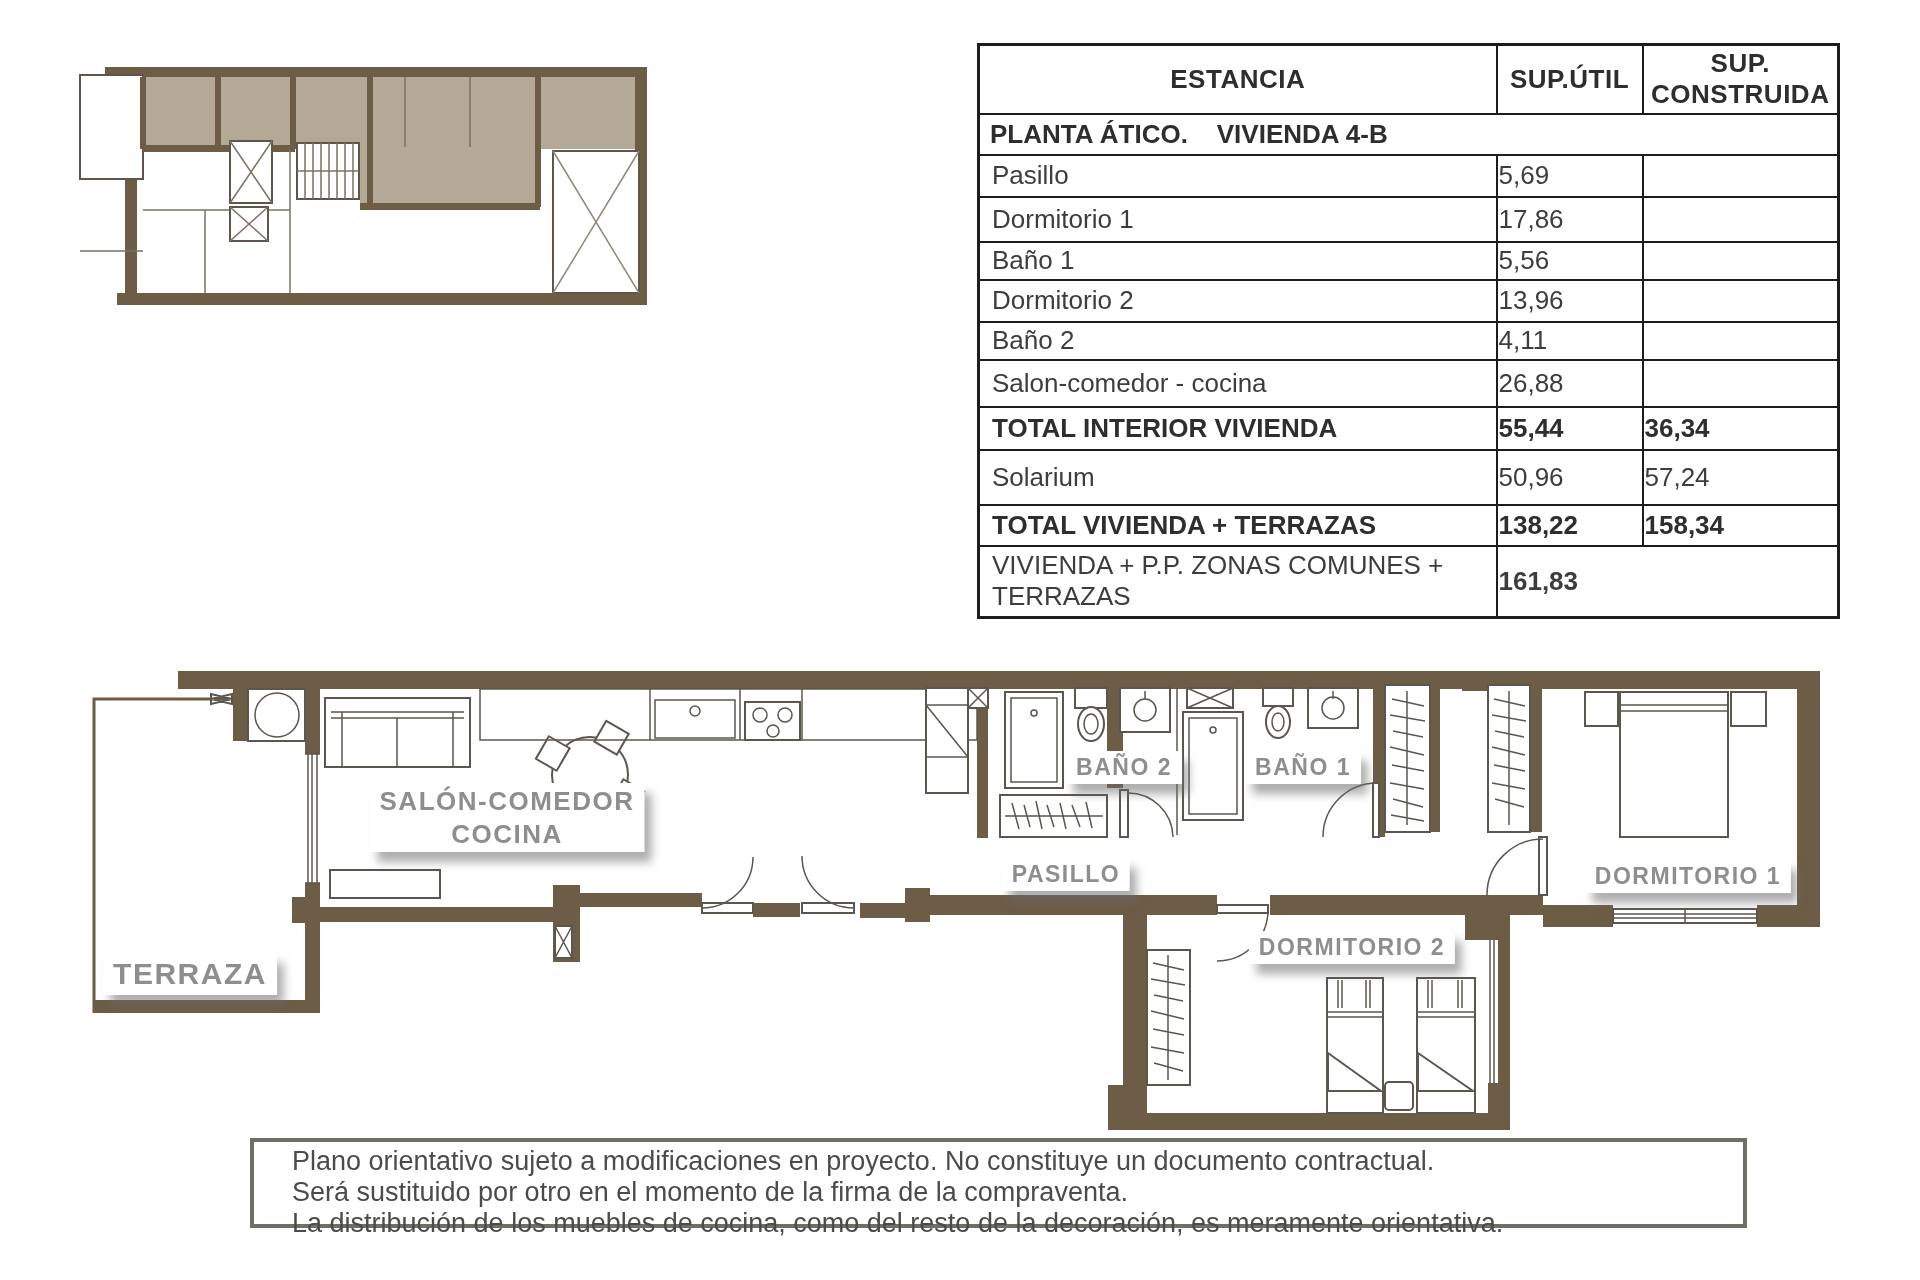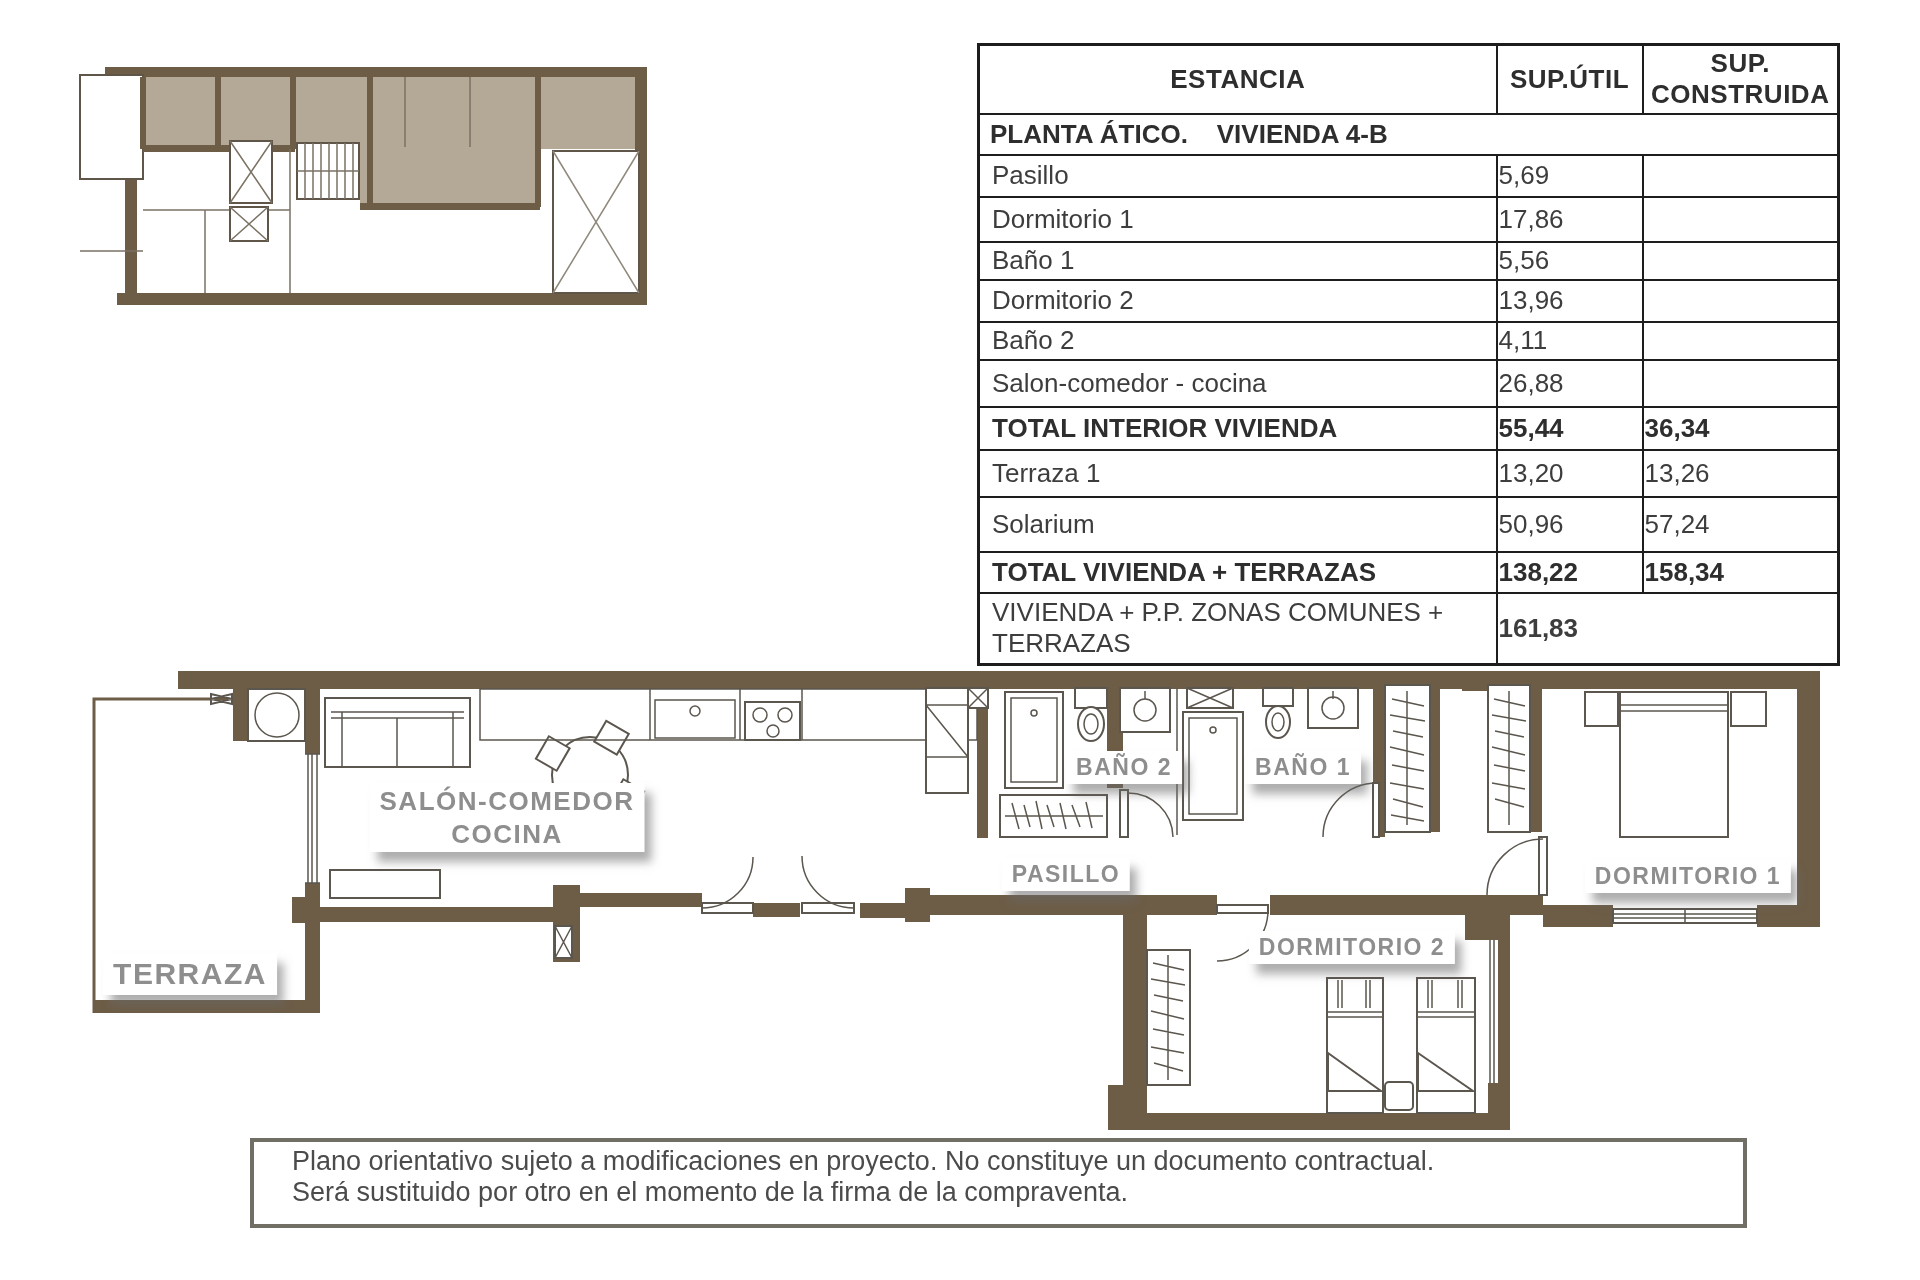--- a/index.html
+++ b/index.html
@@ -142,25 +142,20 @@
       </tr>
       <tr style="height: 47px;">
         <td class="label">Salon-comedor - cocina</td>
         <td class="num">26,88</td>
         <td class="num"></td>
       </tr>
       <tr class="bold" style="height: 43px;">
         <td class="label">TOTAL INTERIOR VIVIENDA</td>
         <td class="num">55,44</td>
         <td class="num">36,34</td>
-      </tr>
-      <tr style="height: 47px;">
-        <td class="label">Terraza 1</td>
-        <td class="num">13,20</td>
-        <td class="num">13,26</td>
       </tr>
       <tr style="height: 55px;">
         <td class="label">Solarium</td>
         <td class="num">50,96</td>
         <td class="num">57,24</td>
       </tr>
       <tr class="bold" style="height: 41px;">
         <td class="label">TOTAL VIVIENDA + TERRAZAS</td>
         <td class="num">138,22</td>
         <td class="num">158,34</td>
@@ -384,13 +379,14 @@
 </div>
 <div class="room-label" style="left:1124px;top:751px;">BAÑO 2</div>
 <div class="room-label" style="left:1303px;top:751px;">BAÑO 1</div>
 <div class="room-label" style="left:1066px;top:858px;">PASILLO</div>
 <div class="room-label" style="left:1688px;top:860px;">DORMITORIO 1</div>
 <div class="room-label" style="left:1352px;top:931px;">DORMITORIO 2</div>
 
 <div class="disclaimer">
   <div>Plano orientativo sujeto a modificaciones en proyecto. No constituye un documento contractual.</div>
   <div>Será sustituido por otro en el momento de la firma de la compraventa.</div>
+  <div>La distribución de los muebles de cocina, como del resto de la decoración, es meramente orientativa.</div>
 </div>
 
 </body></html>

